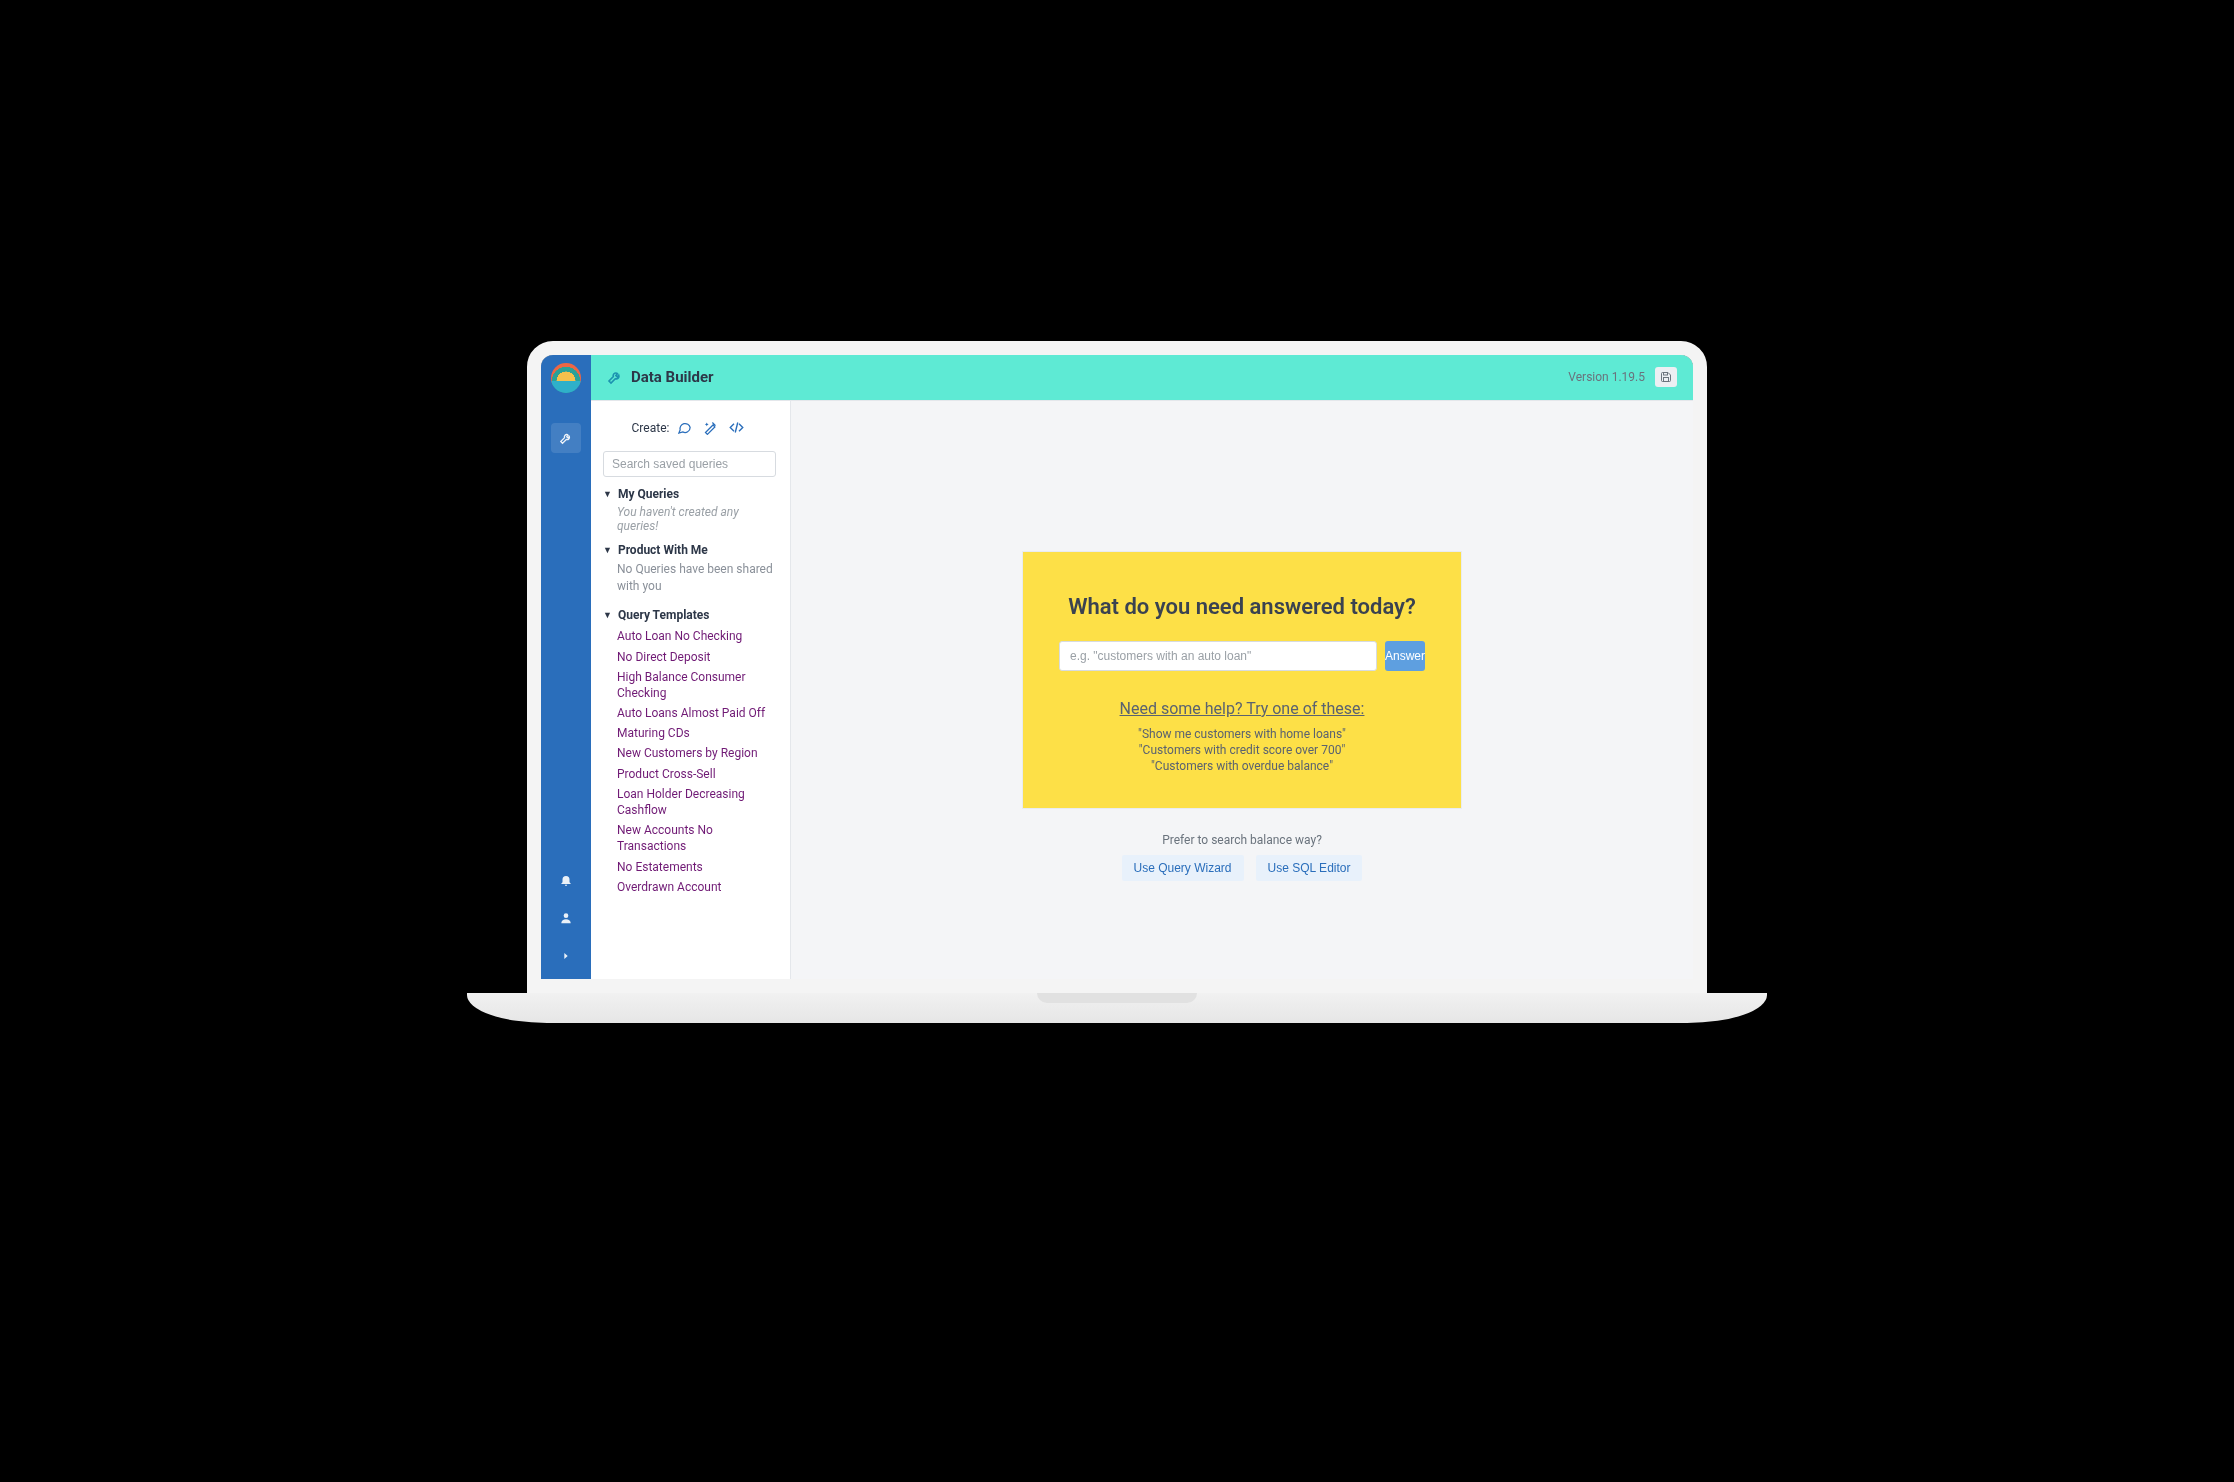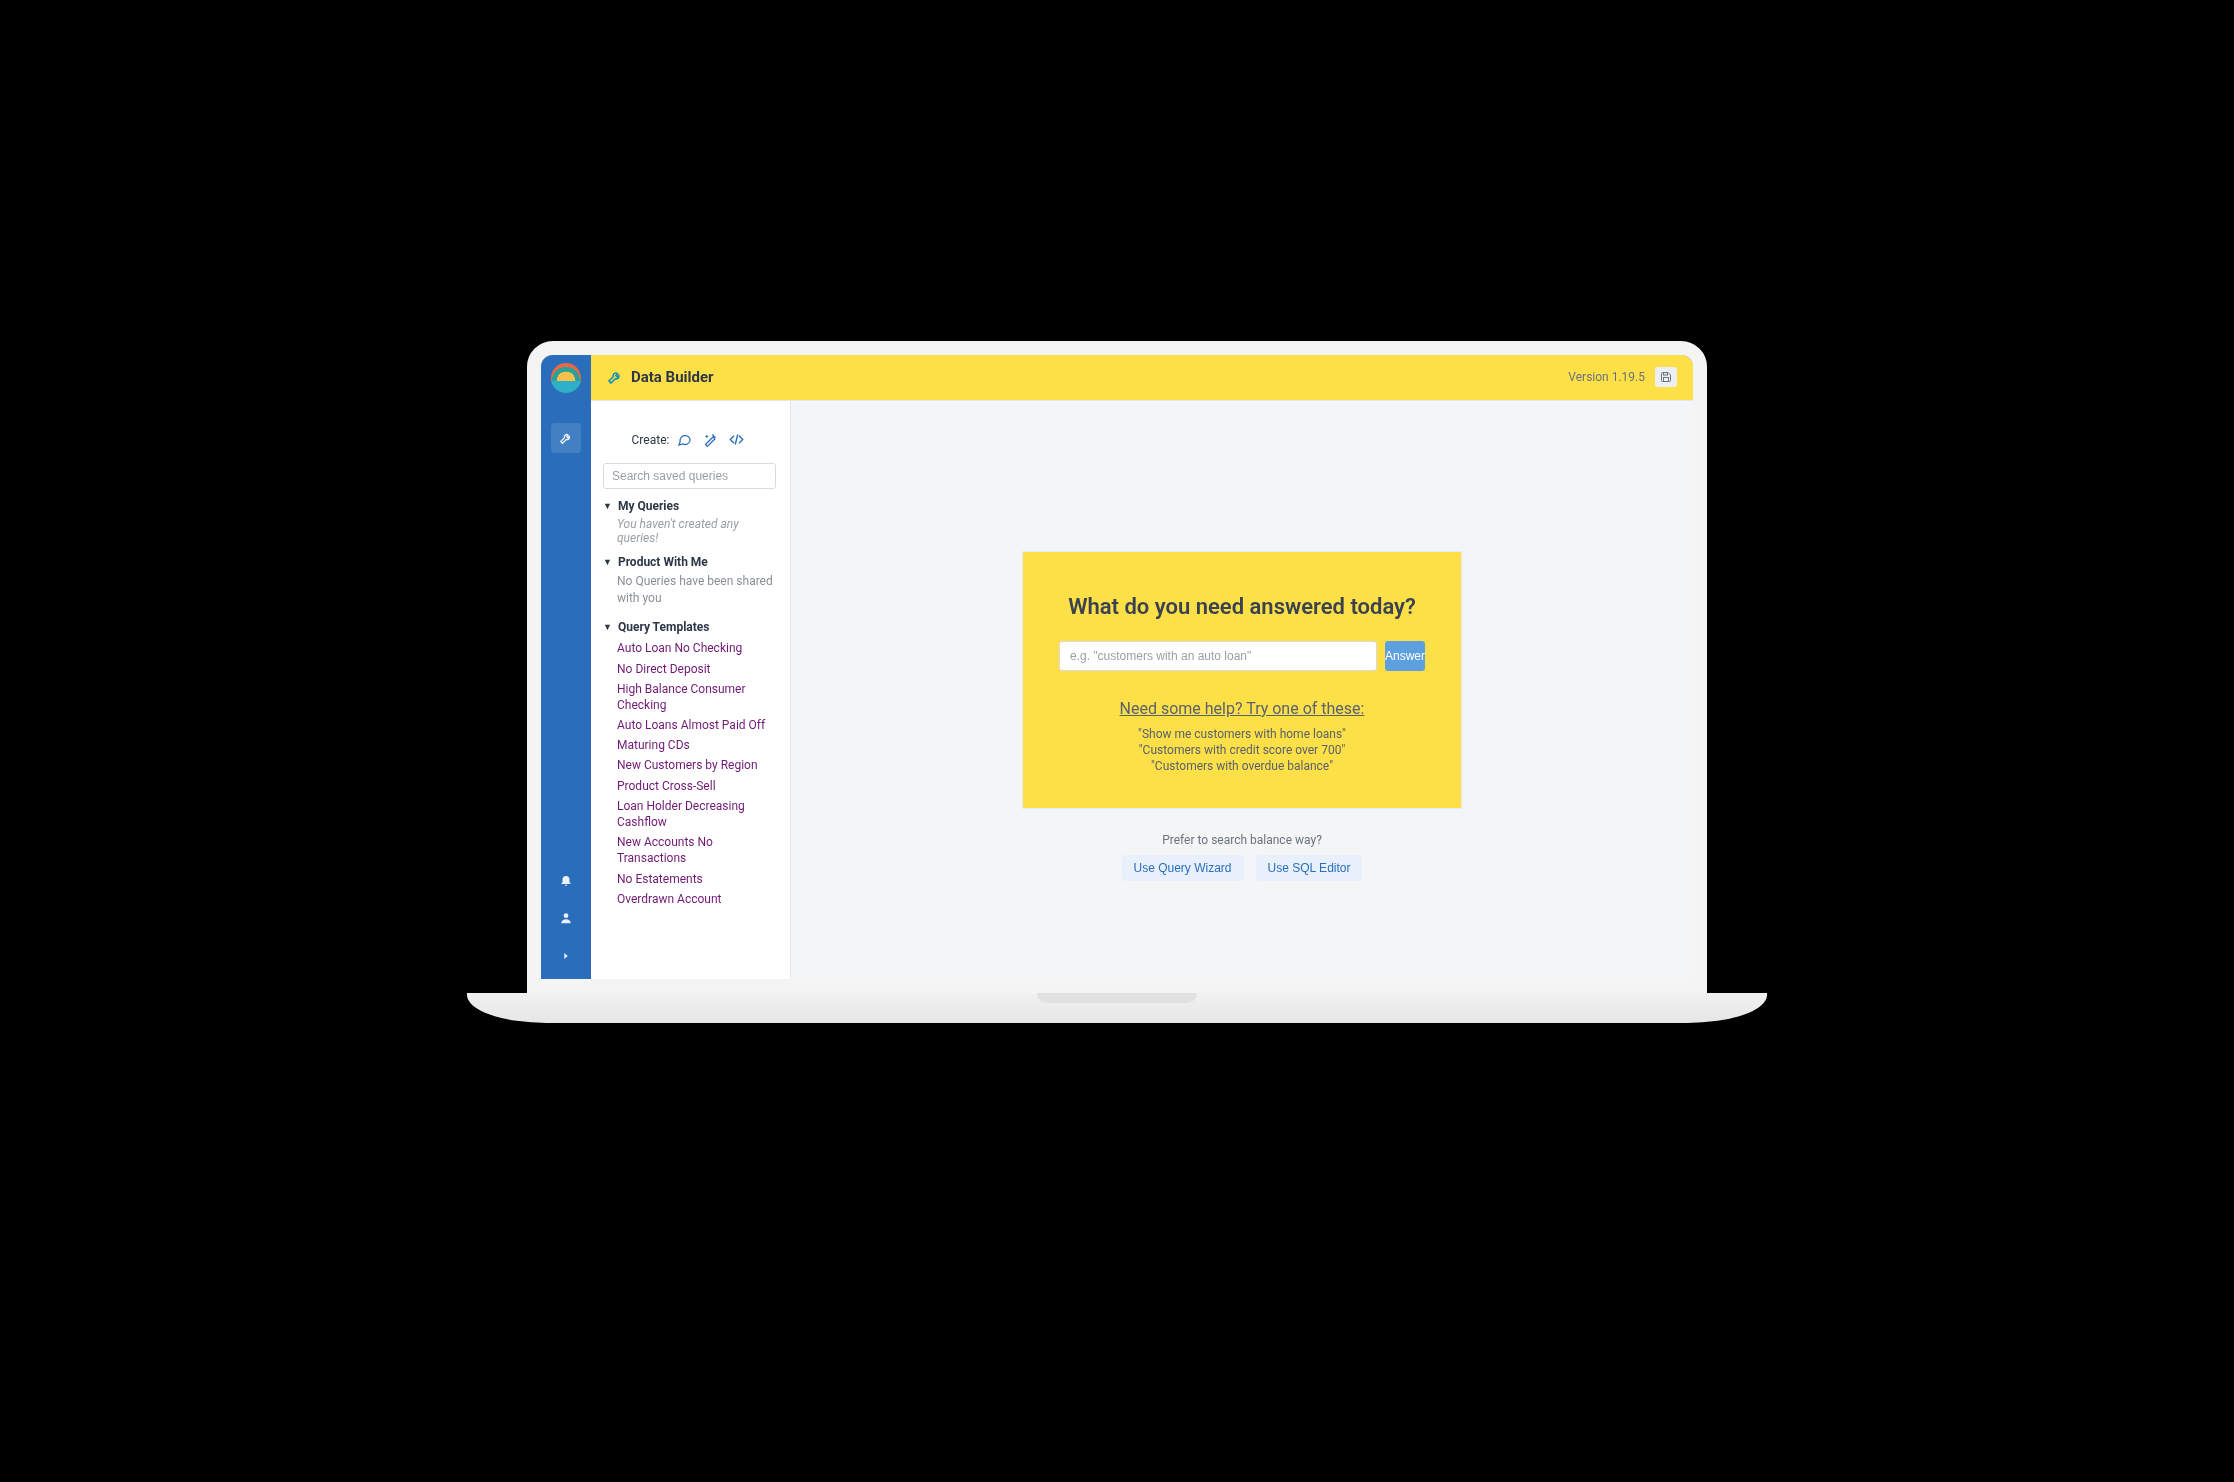--- a/index.html
+++ b/index.html
@@ -89,21 +89,21 @@
   svg { display:block; }
 
   .content-col {
     flex: 1;
     display: flex;
     flex-direction: column;
     min-width: 0;
   }
   .topbar {
     height: 46px;
-    background: #fde047;
+    background: #5eead4;
     border-bottom: 1px solid #e4e7eb;
     display:flex; align-items:center;
     padding: 0 16px;
   }
   .topbar .title {
     display:flex; align-items:center; gap:8px;
     font-weight: 700; font-size: 15px; color:#2d3748;
   }
   .topbar .title .wrench { color:#1c93b0; }
   .topbar .right { margin-left:auto; display:flex; align-items:center; gap:10px; color:#6a737d; font-size:12px; }
@@ -115,21 +115,21 @@
   .body {
     flex:1; display:flex; min-height:0;
   }
   .sidepanel {
     width: 200px;
     background:#fff;
     border-right:1px solid #e4e7eb;
     padding: 10px 12px;
     overflow-y:auto;
   }
-  .create-row { display:flex; align-items:center; justify-content:center; margin:16px 0 10px; }
+  .create-row { display:flex; align-items:center; justify-content:center; margin:4px 0 10px; }
   .create-label { color:#2d3748; font-size:12px; margin-right:2px;}
   .create-icn {
     width:26px; height:26px; border-radius:50%;
     display:flex; align-items:center; justify-content:center;
     cursor:pointer; color:#2a6ebb;
   }
   .search-row { display:flex; gap:20px; margin-bottom:10px; }
   .search-row input {
     flex:1; border:1px solid #d7dbe0; border-radius:3px;
     padding:5px 8px; font-size:12px; color:#2d3748; outline:none;

